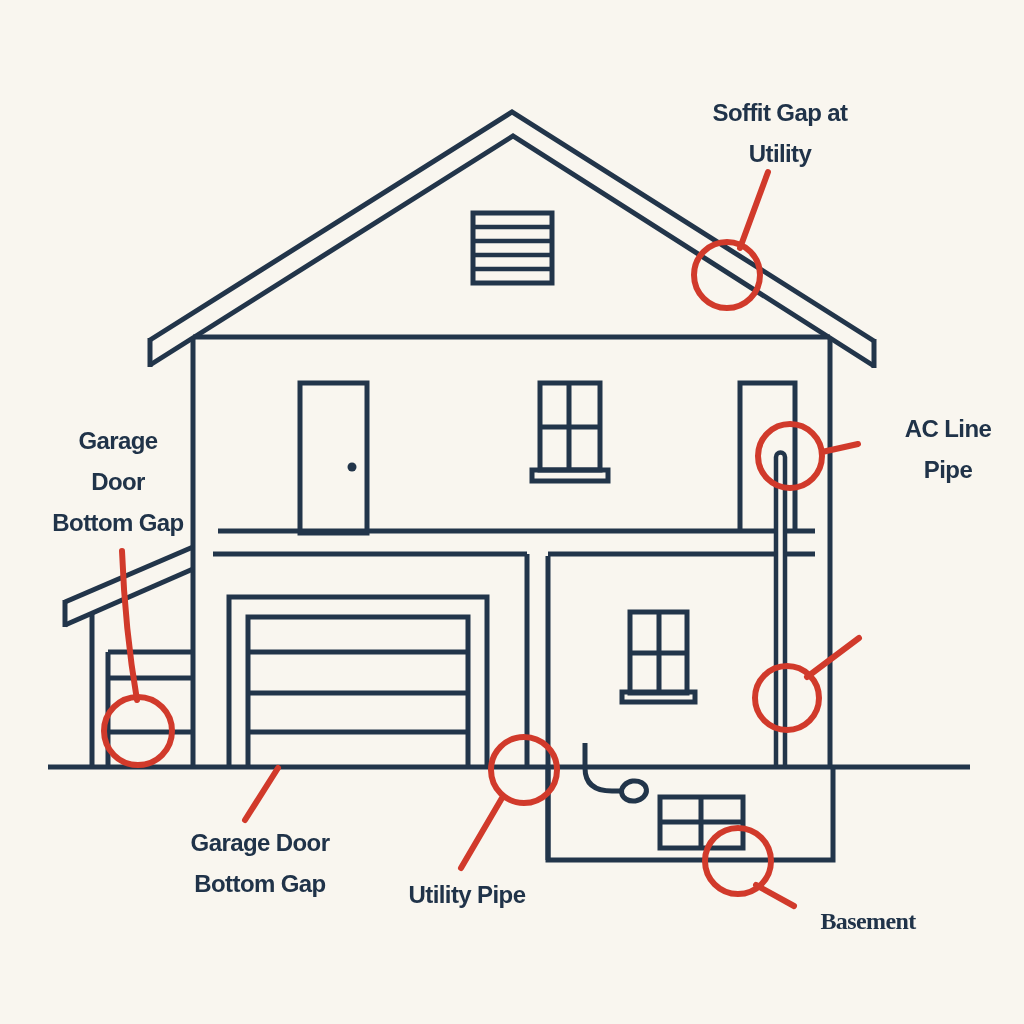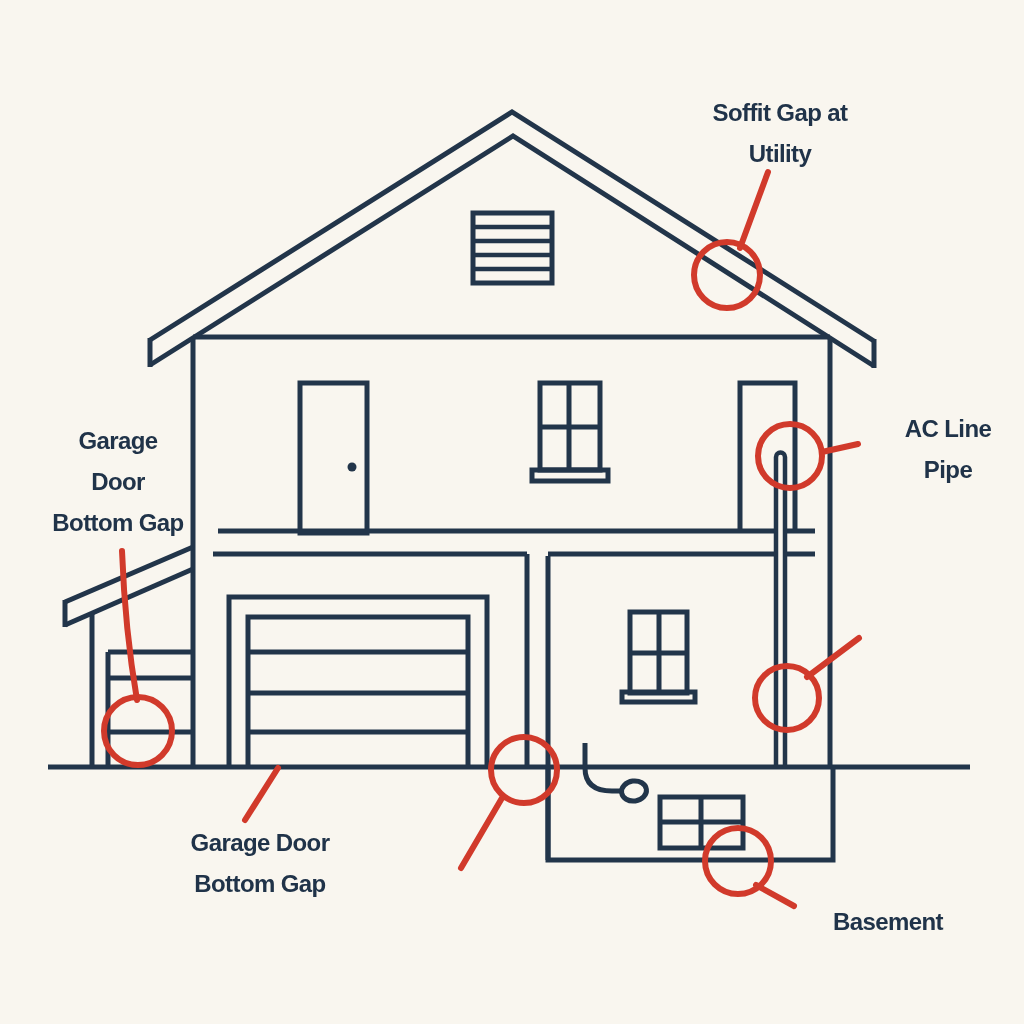--- a/index.html
+++ b/index.html
@@ -117,19 +117,20 @@
     <span>Door</span>
     <span>Bottom Gap</span>
   </div>
 
   <div class="callout" style="left:232px;top:822px;margin-left:28px;">
     <span>Garage Door</span>
     <span>Bottom Gap</span>
   </div>
 
   <div class="callout" style="left:467px;top:874px;">
+    <span>Utility Pipe</span>
   </div>
 
-  <div class="callout" style="left:888px;top:901px;">
+  <div class="callout" style="left:868px;top:901px;font-family:Liberation Serif, serif;">
     <span>Basement</span>
   </div>
 
 </div>
 
 </body></html>

